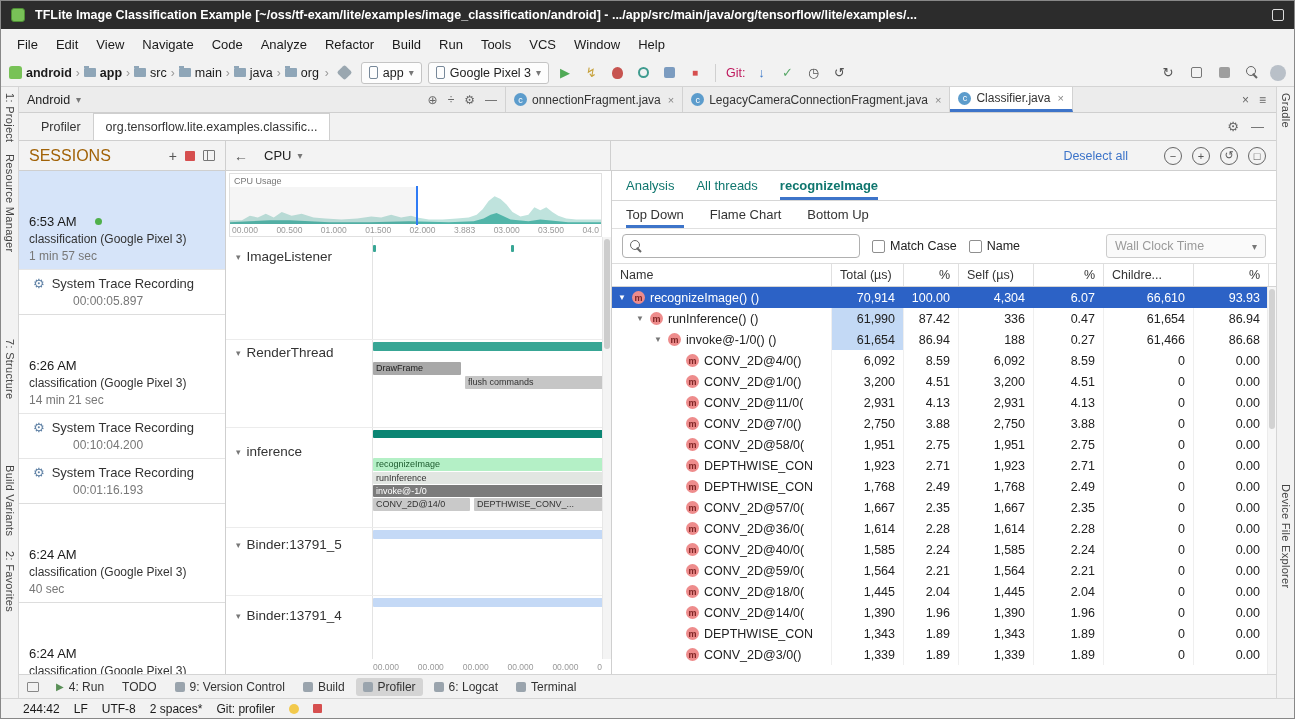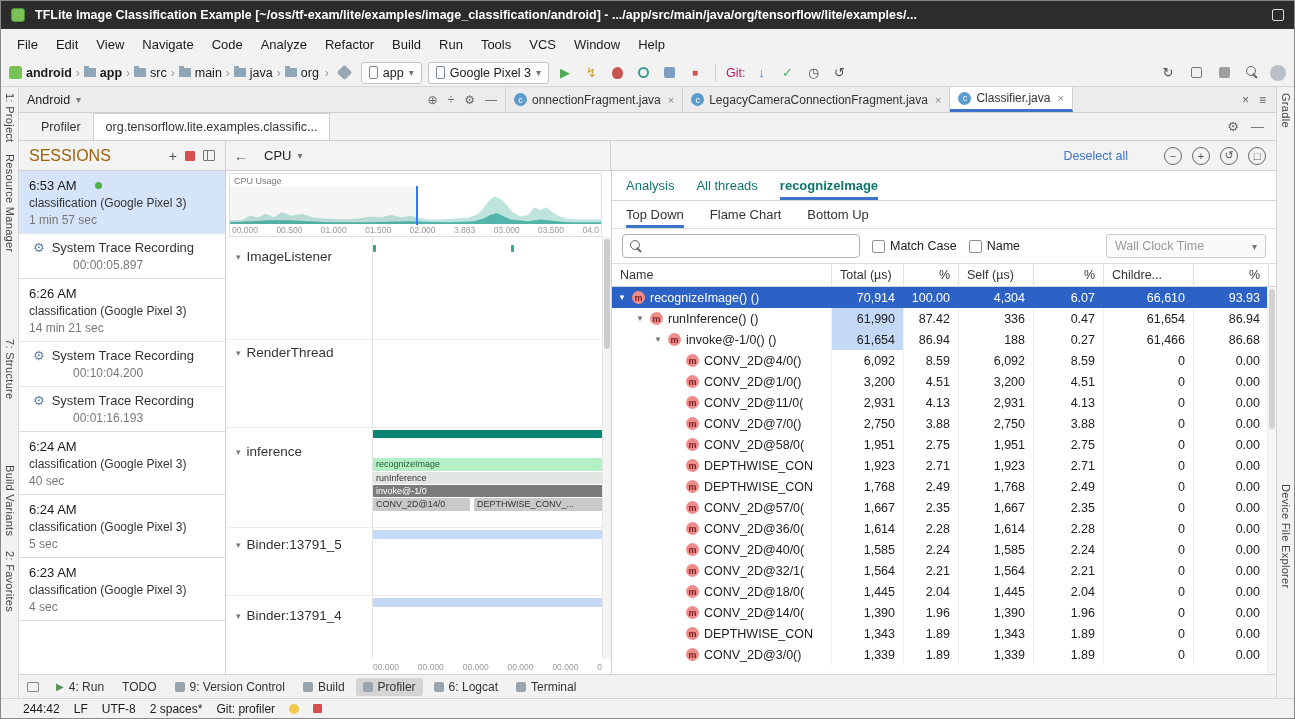--- a/index.html
+++ b/index.html
@@ -91,21 +91,21 @@
   .deselect { color:var(--accent,#3d74c9); font-size:12.5px; margin-right:26px; cursor:pointer; text-decoration:none; }
   .zbtn { width:18px; height:18px; border:1.4px solid #666; border-radius:50%; display:flex; align-items:center; justify-content:center; font-size:11px; color:#555; }
 
   .pbody { flex:1; display:flex; min-height:0; background:#fff; }
 
   
   .sessions { width:207px; border-right:1px solid #cfcfcf; overflow:hidden; flex:0 0 auto; background:#fff; }
   .sess-card { border-bottom:1px solid #ddd; }
   .sess-info { padding:7px 10px 6px 10px; }
   .sess-card.sel .sess-info { background:var(--session-selected,#d6e4f9); }
-  .s-time { display:flex; align-items:center; gap:18px; color:#1a1a1a; }
+  .s-time { display:flex; align-items:center; gap:18px; color:#1a1a1a;margin-top:36px; }
   .livedot { width:7px; height:7px; border-radius:50%; background:var(--live-green,#50b04b); }
   .s-app { font-size:12px; color:#333; margin-top:3px; }
   .s-dur { font-size:12px; color:#777; margin-top:3px; }
   .recording { padding:6px 8px 6px 14px; border-top:1px solid #e6e6e6; }
   .rec-line { display:flex; align-items:center; gap:7px; color:#333; }
   .gear-sm { color:#5f81a5; font-size:13px; }
   .rec-time { font-size:12px; color:#777; margin:3px 0 0 40px; }
 
   
   .timeline { width:385px; display:flex; flex-direction:column; flex:0 0 auto; min-height:0; background:#fff; position:relative; }
@@ -460,20 +460,25 @@
                   <div class="tl-bars">
                     <div class="tlbar" style="top: 8px; height: 7px; background: var(--thread-teal); color: rgb(51, 51, 51); left: 0px; width: 3px; line-height: 7px;"></div>
                     <div class="tlbar" style="top: 8px; height: 7px; background: var(--thread-teal); color: rgb(51, 51, 51); left: 138px; width: 2px; line-height: 7px;"></div>
                   </div>
                 </div>
                 <div class="tl-row" style="height: 88px;">
                   <div class="tl-name" style="padding-top: 5px;">
                     <span class="tri">▾</span>
                     <span>RenderThread</span>
                   </div>
+                  <div class="tl-bars">
+                    <div class="tlbar" style="top: 2px; left: 0px; right: 0px; height: 9px; background: var(--thread-teal);"></div>
+                    <div class="tlbar" style="top: 22px; height: 13px; background: rgb(168, 168, 168); color: rgb(34, 34, 34); left: 0px; width: 88px; line-height: 13px;">DrawFrame</div>
+                    <div class="tlbar" style="top: 36px; height: 13px; background: rgb(198, 198, 198); color: rgb(51, 51, 51); left: 92px; right: 0px; line-height: 13px;">flush commands</div>
+                  </div>
                 </div>
                 <div class="tl-row" style="height: 100px;">
                   <div class="tl-name" style="padding-top: 16px;">
                     <span class="tri">▾</span>
                     <span>inference</span>
                   </div>
                   <div class="tl-bars">
                     <div class="tlbar" style="top: 2px; left: 0px; right: 0px; height: 8px; background: var(--inference-dark);"></div>
                     <div class="tlbar" style="top: 30px; height: 13px; background: var(--recognize-green); color: rgb(29, 91, 46); left: 0px; right: 0px; line-height: 13px;">recognizeImage</div>
                     <div class="tlbar" style="top: 44px; height: 12px; background: rgb(226, 230, 226); color: rgb(51, 51, 51); left: 0px; right: 0px; line-height: 12px;">runInference</div>
@@ -719,21 +724,21 @@
                   <div class="cell numc" style="width: 55px;">2.24</div>
                   <div class="cell numc" style="width: 75px;">1,585</div>
                   <div class="cell numc" style="width: 70px;">2.24</div>
                   <div class="cell numc" style="width: 90px;">0</div>
                   <div class="cell numc" style="width: 75px;">0.00</div>
                 </div>
                 <div class="trow">
                   <div class="cell name" style="width: 220px; padding-left: 60px;">
                     <span class="tri2"></span>
                     <span class="micon">m</span>
-                    <span class="rname">CONV_2D@32/1(</span>
+                    <span class="rname">CONV_2D@59/0(</span>
                   </div>
                   <div class="cell numc" style="width: 72px;">1,564</div>
                   <div class="cell numc" style="width: 55px;">2.21</div>
                   <div class="cell numc" style="width: 75px;">1,564</div>
                   <div class="cell numc" style="width: 70px;">2.21</div>
                   <div class="cell numc" style="width: 90px;">0</div>
                   <div class="cell numc" style="width: 75px;">0.00</div>
                 </div>
                 <div class="trow">
                   <div class="cell name" style="width: 220px; padding-left: 60px;">

